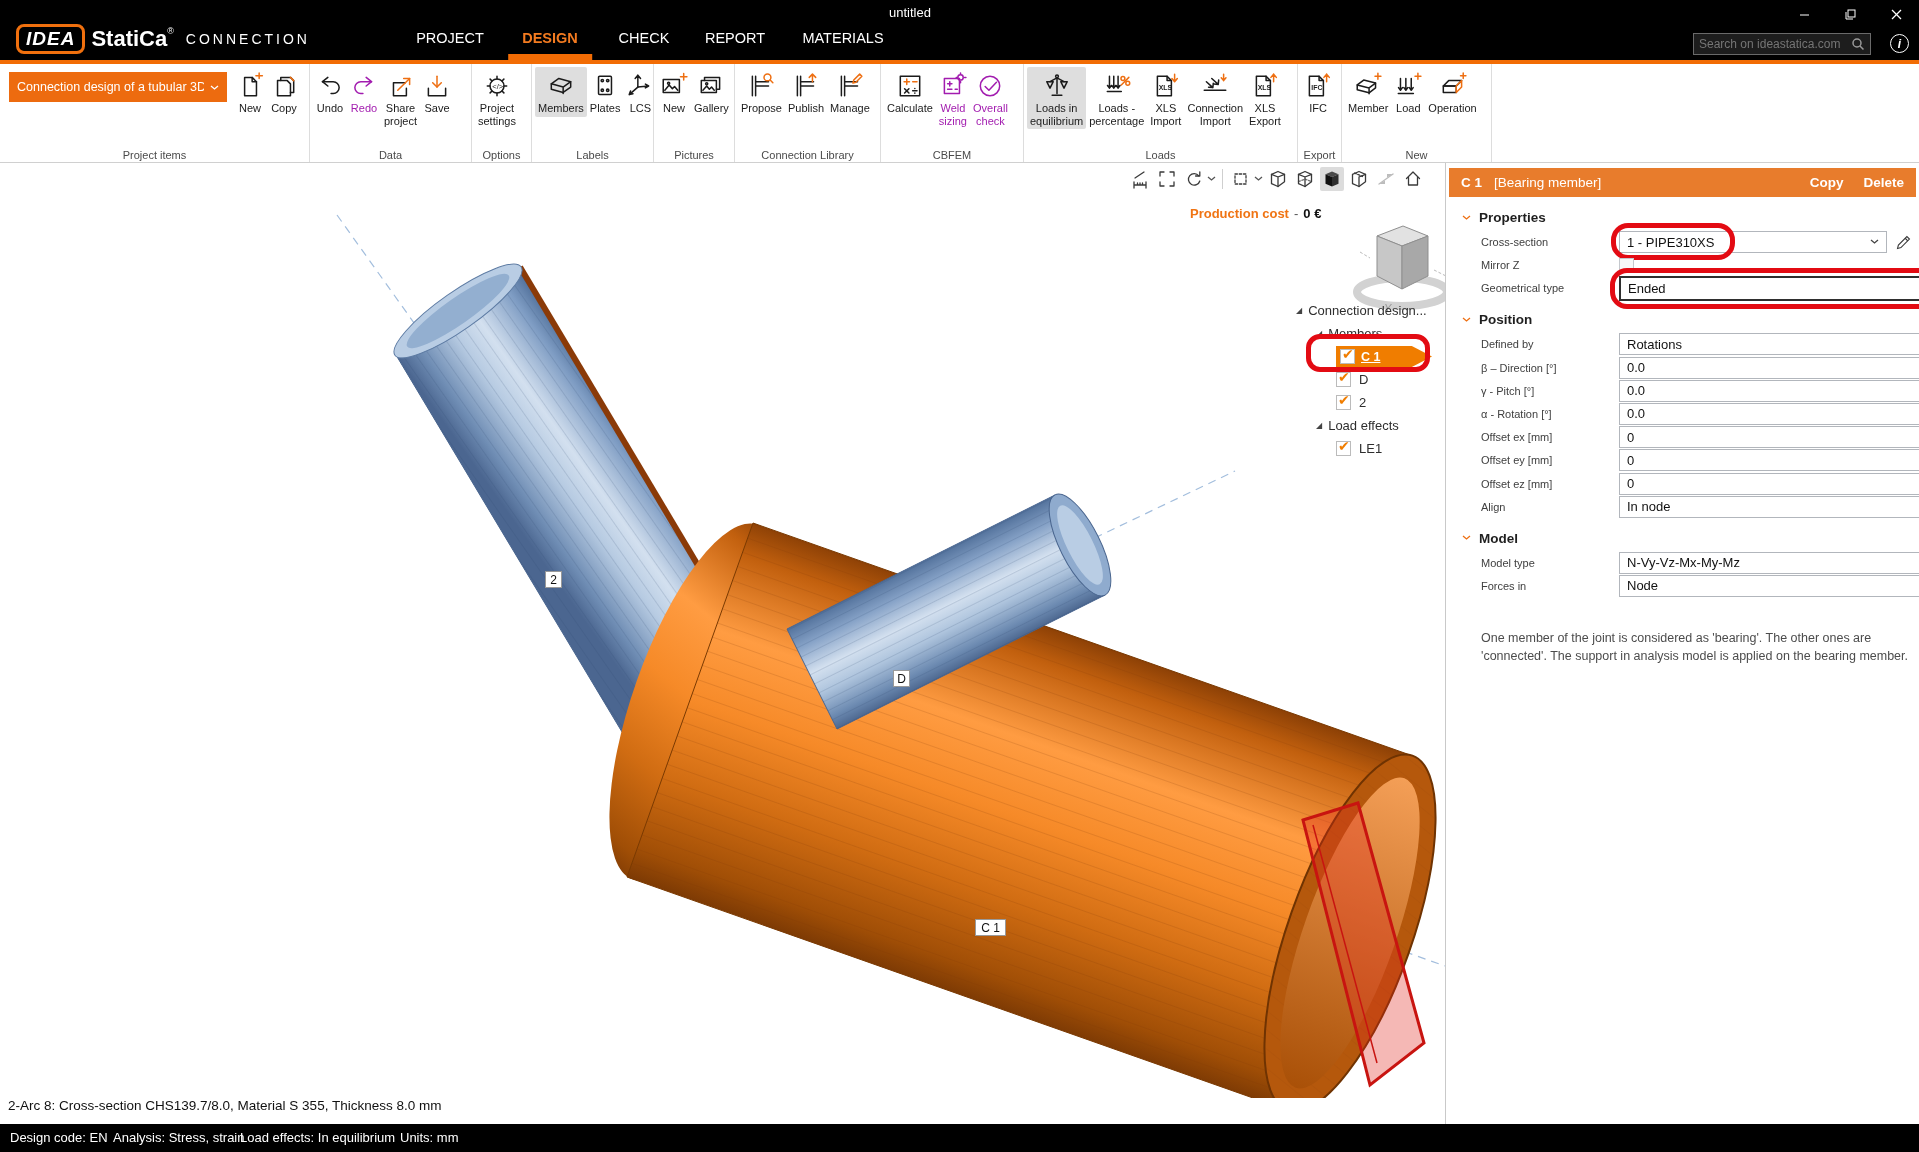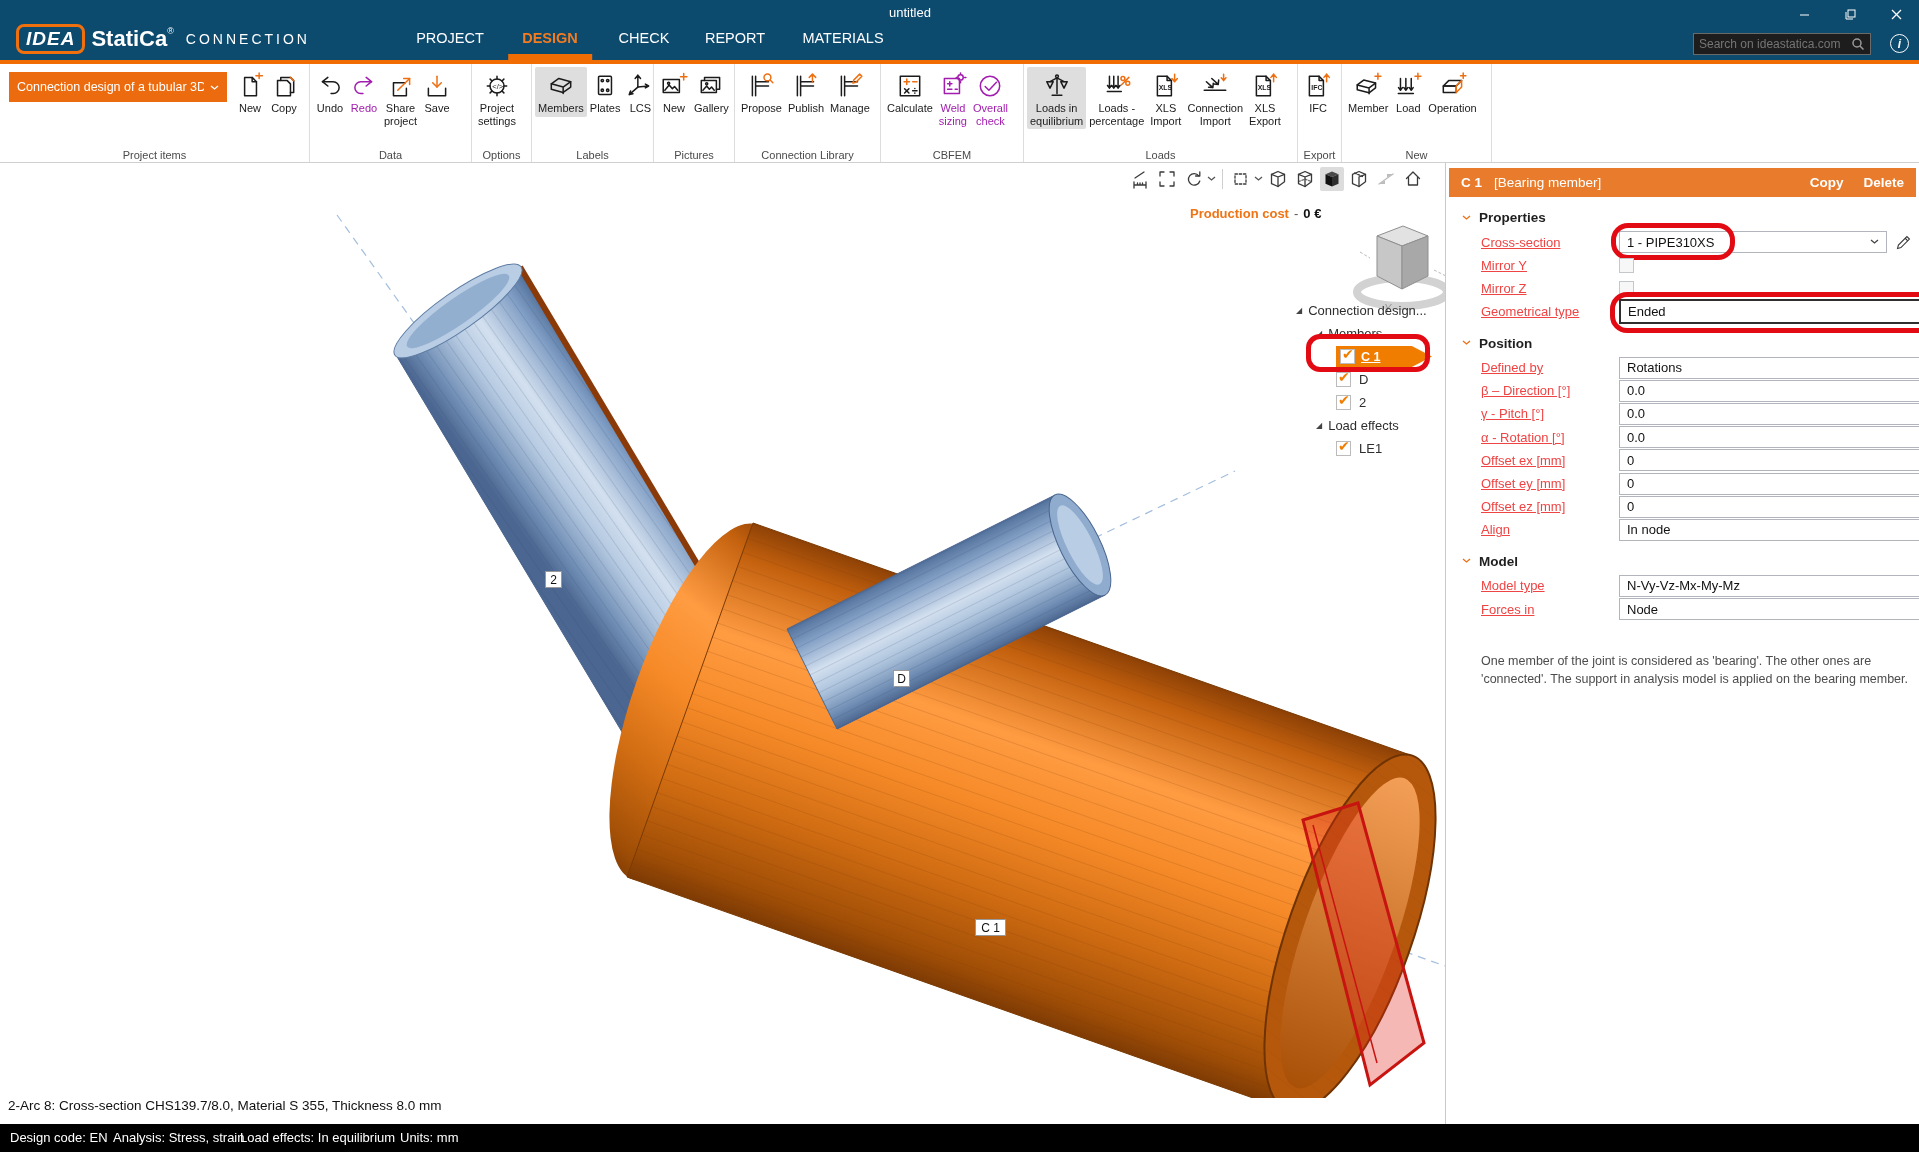--- a/index.html
+++ b/index.html
@@ -1,21 +1,21 @@
 <!DOCTYPE html>
 <html><head>
 <meta charset="utf-8">
 <style>
   :root{ --acc:#ee6f12; --sel:#f07d00; --red:#e30b13; }
   *{box-sizing:border-box;margin:0;padding:0;}
   body{font-family:"Liberation Sans",sans-serif;background:#666;}
   #app{position:relative;width:1919px;height:1152px;background:#fff;overflow:hidden;}
 
   
-  .titlebar{position:absolute;left:0;top:0;width:100%;height:71px;background:#0c4a6e;}
+  .titlebar{position:absolute;left:0;top:0;width:100%;height:71px;background:#000000;}
   .win-title{position:absolute;left:0;top:5px;width:1820px;text-align:center;color:#fff;font-size:13px;}
   .win-btns{position:absolute;right:0;top:0;display:flex;}
   .win-btn{width:46px;height:28px;display:flex;align-items:center;justify-content:center;color:#fff;}
   .logo{position:absolute;left:16px;top:24px;display:flex;align-items:center;color:#fff;}
   .logo-idea{border:3px solid #f0700e;border-radius:8px;padding:1px 7px;font-style:italic;font-weight:bold;font-size:19px;letter-spacing:1px;}
   .logo-statica{font-weight:bold;font-size:22px;margin-left:6px;}
   .logo-reg{font-size:9px;align-self:flex-start;margin-top:2px;}
   .logo-product{font-size:14px;letter-spacing:3px;margin-left:12px;}
   .tab{position:absolute;top:30px;transform:translateX(-50%);color:#fff;font-size:14.5px;white-space:nowrap;}
   .tab.active{color:#f47b20;font-weight:bold;}
@@ -64,21 +64,21 @@
 
   
   .panel{position:absolute;left:1445px;top:163px;width:474px;height:961px;background:#fff;border-left:1px solid #c9c9c9;}
   .phead{margin:5px 3px 0 3px;height:29px;background:#e87c2c;color:#fff;display:flex;align-items:center;padding:0 12px;font-size:13.5px;}
   .phead .pid{font-weight:bold;margin-right:12px;}
   .phead .pcopy{margin-left:auto;font-weight:bold;}
   .phead .pdel{margin-left:20px;font-weight:bold;}
   .sec-title{display:flex;align-items:center;gap:8px;margin:13px 0 6px 16px;font-weight:bold;font-size:13.5px;color:#1f1f1f;}
   .sec-chev{color:#ee6f12;display:flex;}
   .prow{position:relative;height:22px;margin:1.2px 0 1.2px 35px;display:flex;align-items:center;}
-  .plab{width:102px;font-size:13px;color:#ef4444;white-space:nowrap;text-decoration:underline;}
+  .plab{width:102px;font-size:11px;color:#404040;white-space:nowrap;}
   .dd,.inp{position:absolute;left:138px;width:318px;height:22px;border:1px solid #b2b6bc;background:#fff;display:flex;align-items:center;padding:0 7px;font-size:13px;color:#111;}
   .dd.short{width:268px;}
   .dd.focused{border:2px solid #2f2f2f;height:25px;}
   .chev{margin-left:auto;display:flex;color:#444;}
   .pcheck{position:absolute;left:138px;width:15px;height:15px;border:1px solid #c4c8cd;background:#f7f7f7;}
   .extras{position:absolute;left:414px;display:flex;gap:11px;align-items:center;color:#3a3a3a;}
   .ann{position:absolute;border:5px solid var(--red);border-radius:17px;pointer-events:none;}
   .ann-val{left:130px;top:-8px;width:124px;height:37px;}
   .ann-full{left:129px;top:-9px;width:338px;height:41px;}
   .pnote{margin:32px 10px 0 35px;width:438px;font-size:12.5px;color:#4c4c4c;line-height:1.45;}
@@ -718,24 +718,20 @@
             <span style="display:flex">
               <svg width="17" height="17" viewBox="0 0 20 20" fill="none" stroke="currentColor" stroke-width="1.3">
                 <path d="M3 17l1-4L14 3l3 3L7 16l-4 1z"></path>
                 <path d="M12 5l3 3"></path>
               </svg>
             </span>
           </div>
           <div class="ann ann-val"></div>
         </div>
         <div class="prow">
-          <div class="plab">Mirror Y</div>
-          <div class="pcheck"></div>
-        </div>
-        <div class="prow">
           <div class="plab">Mirror Z</div>
           <div class="pcheck"></div>
         </div>
         <div class="prow">
           <div class="plab">Geometrical type</div>
           <div class="dd focused">
             <span>Ended</span>
           </div>
           <div class="ann ann-full"></div>
         </div>

